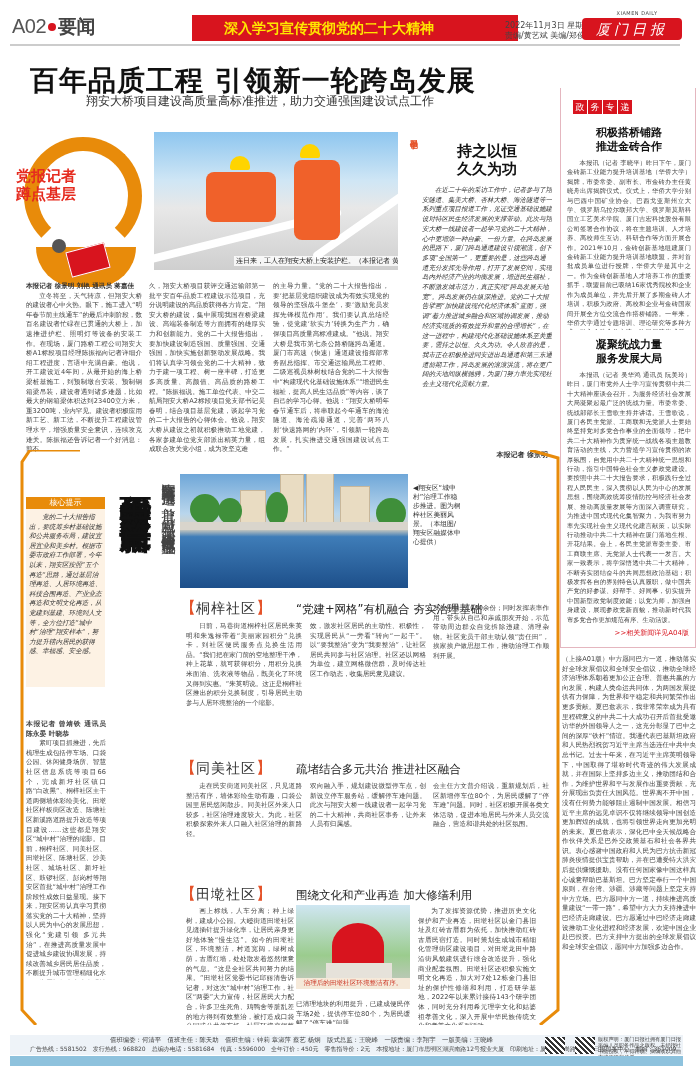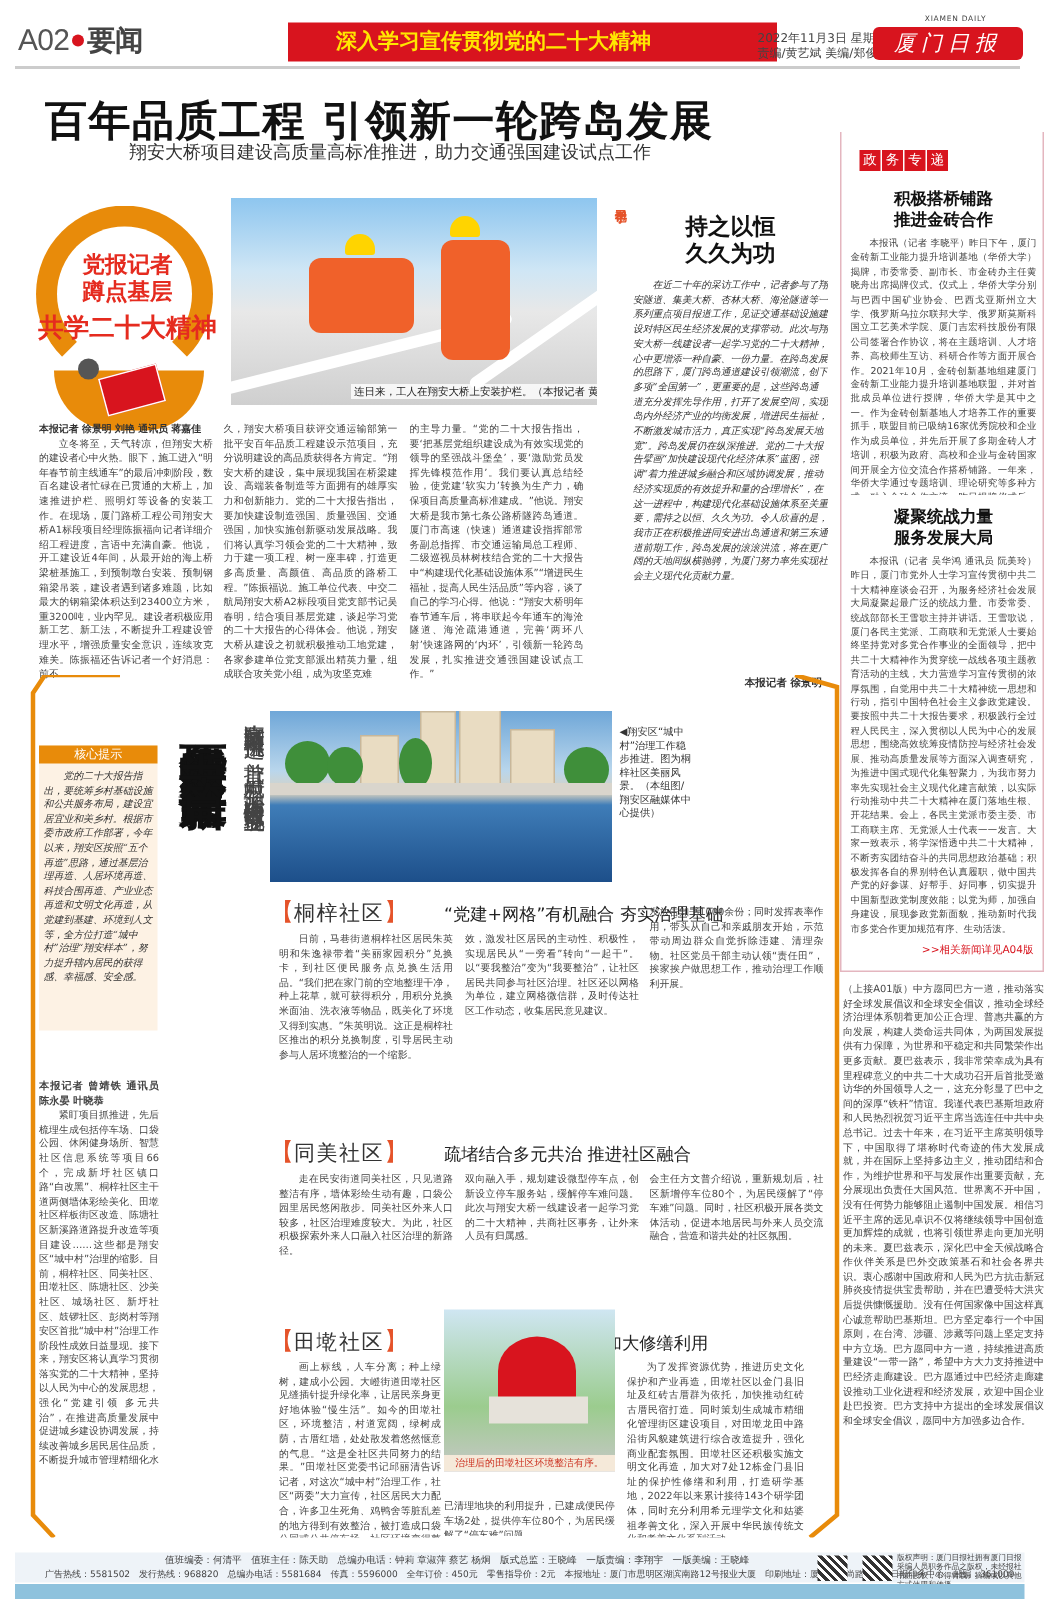--- a/index.html
+++ b/index.html
@@ -11,21 +11,21 @@
 .header-rule{left:10px;top:44px;width:670px;height:2px;background:#ccc}
 .banner{left:192px;top:15px;width:162px;height:26px;background:#d8141e;color:#ffe600;font-weight:bold;font-size:14px;line-height:26px;padding-left:30px;white-space:nowrap;overflow:visible;width:326px;padding-left:32px}
 .dateline{left:505px;top:21px;font-size:8px;color:#444;line-height:10px;white-space:nowrap}
 .brand{left:582px;top:10px;width:100px}
 .brand .en{font-size:5px;color:#444;text-align:center;letter-spacing:.5px;display:block;margin-left:10px}
 .brand .logo{background:#d8141e;color:#fff;border-radius:4px;height:22px;margin-top:2px;font-family:"DejaVu Serif",serif;font-style:italic;font-size:14px;line-height:22px;text-align:center;letter-spacing:4px}
 .headline{left:30px;top:62px;width:480px;font-size:28px;font-weight:bold;color:#111;text-align:left;letter-spacing:1px;white-space:nowrap}
 .subhead{left:70px;top:93px;width:380px;font-size:12px;color:#333;text-align:center;white-space:nowrap}
 .badge{left:16px;top:135px;width:138px;height:138px}
 .badge .ring{position:absolute;left:8px;top:2px;width:118px;height:118px;border-radius:50%;border:14px solid #e88b0a;border-color:#e88b0a #e88b0a transparent #e88b0a}
-.badge .b1{position:absolute;left:0;width:138px;text-align:center;color:#e52b1f;font-weight:bold}
+.badge .b1{position:absolute;left:0;width:138px;color:#e52b1f;font-weight:bold}
 .badge .bowl{position:absolute;left:20px;top:112px;width:100px;height:40px;background:#e88b0a;border-radius:0 0 60px 60px}
 .photo1{left:154px;top:132px;width:244px;height:138px;background:linear-gradient(180deg,#8ec6ef 0%,#cfe6f5 35%,#e8e8e8 55%,#cfcfcf 100%);overflow:hidden}
 .photo1 .w1,.photo1 .w2{position:absolute;background:#f0612a;border-radius:8px}
 .photo1 .w1{left:52px;top:40px;width:70px;height:50px}
 .photo1 .w2{left:140px;top:28px;width:46px;height:80px}
 .photo1 .h1,.photo1 .h2{position:absolute;width:20px;height:14px;background:#ffd400;border-radius:10px 10px 2px 2px}
 .photo1 .h1{left:76px;top:24px}.photo1 .h2{left:146px;top:12px}
 .photo1 .pipe{position:absolute;height:8px;background:#fff;border-radius:4px;transform:rotate(-14deg)}
 .photo1 .cap{position:absolute;left:80px;top:124px;font-size:7px;color:#222;background:rgba(255,255,255,.8);padding:0 2px;white-space:nowrap}
 .col-text{font-size:6.6px;line-height:9.6px;color:#444;text-align:justify}
@@ -50,21 +50,21 @@
 .leftbody{left:26px;top:720px;width:80px;height:260px;overflow:hidden}
 .photo2{left:180px;top:474px;width:228px;height:114px;background:linear-gradient(180deg,#6fa7d8 0%,#b9d6ec 35%,#d9d2c0 48%,#3f7db8 55%,#1d4f8a 100%);overflow:hidden}
 .photo2 .tree{position:absolute;border-radius:50%;background:#3f8f3a}
 .photo2 .bld{position:absolute;background:#e9dcc2;border:1px solid #c8b79a}
 .photocap{left:413px;top:484px;width:48px;font-size:6.8px;line-height:9px;color:#333}
 .sec-title{position:absolute;left:180px;width:380px;font-size:12px;color:#222;white-space:nowrap}
 .sec-title .br{color:#e5532a;font-size:16px;font-family:"DejaVu Serif",serif}
 .sec-title .nm{font-family:"DejaVu Serif",serif;font-size:14px;color:#333;letter-spacing:1px}
 .sec-title .sb{margin-left:24px;font-size:11.5px}
 .txtblock{position:absolute;width:116px;overflow:hidden}
-.photo3{left:296px;top:873px;width:114px;height:108px;background:linear-gradient(180deg,#cfe6f2,#9bcc8e 60%,#c7c7c7);overflow:hidden}
+.photo3{left:296px;top:905px;width:114px;height:84px;background:linear-gradient(180deg,#cfe6f2,#9bcc8e 60%,#c7c7c7);overflow:hidden}
 .photo3 .sign{position:absolute;left:36px;top:18px;width:52px;height:46px;background:#d8141e;border-radius:50% 50% 10% 10%}
 .photo3 .cap{position:absolute;left:0;bottom:0;width:100%;background:#f5e9d9;font-size:6.6px;color:#c32;text-align:center;line-height:11px}
 .footer1{left:10px;top:1035px;width:673px;height:20px;background:#eef3f8}
 .footer1 .l1{position:absolute;left:100px;top:1px;font-size:6.4px;color:#444;white-space:nowrap}
 .footer1 .l2{position:absolute;left:20px;top:10px;font-size:6px;color:#444;white-space:nowrap}
 .footer1 .qr{position:absolute;top:2px;width:20px;height:17px;background:repeating-linear-gradient(45deg,#333 0 2px,#fff 2px 4px)}
 .footer1 .copy{position:absolute;left:588px;top:1px;width:84px;font-size:5.2px;line-height:6px;color:#444}
 .footer-bar{left:10px;top:1056px;width:673px;height:10px;background:#8ec2dd}
 </style>
 </head>
@@ -85,21 +85,20 @@
 <div class="abs header-rule"></div>
 
 <div class="abs headline">百年品质工程 引领新一轮跨岛发展</div>
 <div class="abs subhead">翔安大桥项目建设高质量高标准推进，助力交通强国建设试点工作</div>
 
 <div class="abs badge">
   <div class="ring"></div>
   <div class="bowl"></div>
   <div class="b1" style="top:32px;font-size:15px">党报记者</div>
   <div class="b1" style="top:50px;font-size:15px">蹲点基层</div>
-  <div class="b1" style="top:72px;font-size:17px">共学二十大精神</div>
   <div class="abs" style="left:52px;top:112px;width:40px;height:26px;background:#d8141e;transform:rotate(-15deg);border:1px solid #fff"></div>
   <div class="abs" style="left:36px;top:104px;width:14px;height:14px;border-radius:50%;background:#555"></div>
 </div>
 
 <div class="abs photo1">
   <div class="pipe" style="left:-10px;top:100px;width:200px"></div>
   <div class="pipe" style="left:150px;top:90px;width:110px;transform:rotate(-35deg)"></div>
   <div class="w1"></div>
   <div class="w2"></div>
   <div class="h1"></div>
@@ -200,19 +199,19 @@
 <div class="txtblock col-text" style="left:186px;top:907px;height:118px;width:108px;text-indent:2em">画上标线，人车分离；种上绿树，建成小公园。大嶝街道田墘社区见缝插针提升绿化率，让居民亲身更好地体验“慢生活”。如今的田墘社区，环境整洁，村道宽阔，绿树成荫，古厝红墙，处处散发着悠然惬意的气息。“这是全社区共同努力的结果。”田墘社区党委书记邱丽清告诉记者，对这次“城中村”治理工作，社区“两委”大力宣传，社区居民大力配合，许多卫生死角、鸡鸭舍等脏乱差的地方得到有效整治，被打造成口袋公园或公共停车场，社区环境变得整洁有序。据介绍，在“城中村”人居环境再造工程中，田墘社区重点加大对</div>
 <div class="abs photo3">
   <div class="sign"></div>
   <div class="abs" style="left:30px;top:58px;width:66px;height:18px;background:#e6e2da"></div>
   <div class="cap">治理后的田墘社区环境整洁有序。</div>
 </div>
 <div class="txtblock col-text" style="left:296px;top:1000px;height:24px;width:114px">已清理地块的利用提升，已建成便民停车场2处，提供停车位80个，为居民缓解了“停车难”问题。</div>
 <div class="txtblock col-text" style="left:418px;top:907px;height:118px;width:118px;text-indent:2em">为了发挥资源优势，推进历史文化保护和产业再造，田墘社区以金门县旧址及红砖古厝群为依托，加快推动红砖古厝民宿打造。同时策划生成城市精细化管理街区建设项目，对田墘龙田中路沿街风貌建筑进行综合改造提升，强化商业配套氛围。田墘社区还积极实施文明文化再造，加大对7处12栋金门县旧址的保护性修缮和利用，打造研学基地，2022年以来累计接待143个研学团体，同时充分利用希元理学文化和姑婆祖孝善文化，深入开展中华民族传统文化和孝善文化系列活动。</div>
 
 <div class="abs footer1">
-  <div class="l1">值班编委：何清平　值班主任：陈天助　总编办电话：钟莉 章淑萍 蔡艺 杨炯　版式总监：王晓峰　一版责编：李翔宇　一版美编：王晓峰</div>
+  <div class="l1">值班编委：何清平　值班主任：陈天助　值班主编：钟莉 章淑萍 蔡艺 杨炯　版式总监：王晓峰　一版责编：李翔宇　一版美编：王晓峰</div>
   <div class="l2">广告热线：5581502　发行热线：968820　总编办电话：5581684　传真：5596000　全年订价：450元　零售指导价：2元　本报地址：厦门市思明区湖滨南路12号报业大厦　印刷地址：厦门市金尚路287号日报印务中心　邮编：361009</div>
   <div class="qr" style="left:535px"></div>
   <div class="qr" style="left:565px"></div>
   <div class="copy">版权声明：厦门日报社拥有厦门日报采编人员职务作品之版权，未经报社书面授权，不得转载、摘编或以其他方式使用和传播</div>
 </div>
 <div class="abs footer-bar"></div>
 
 </body></html>

